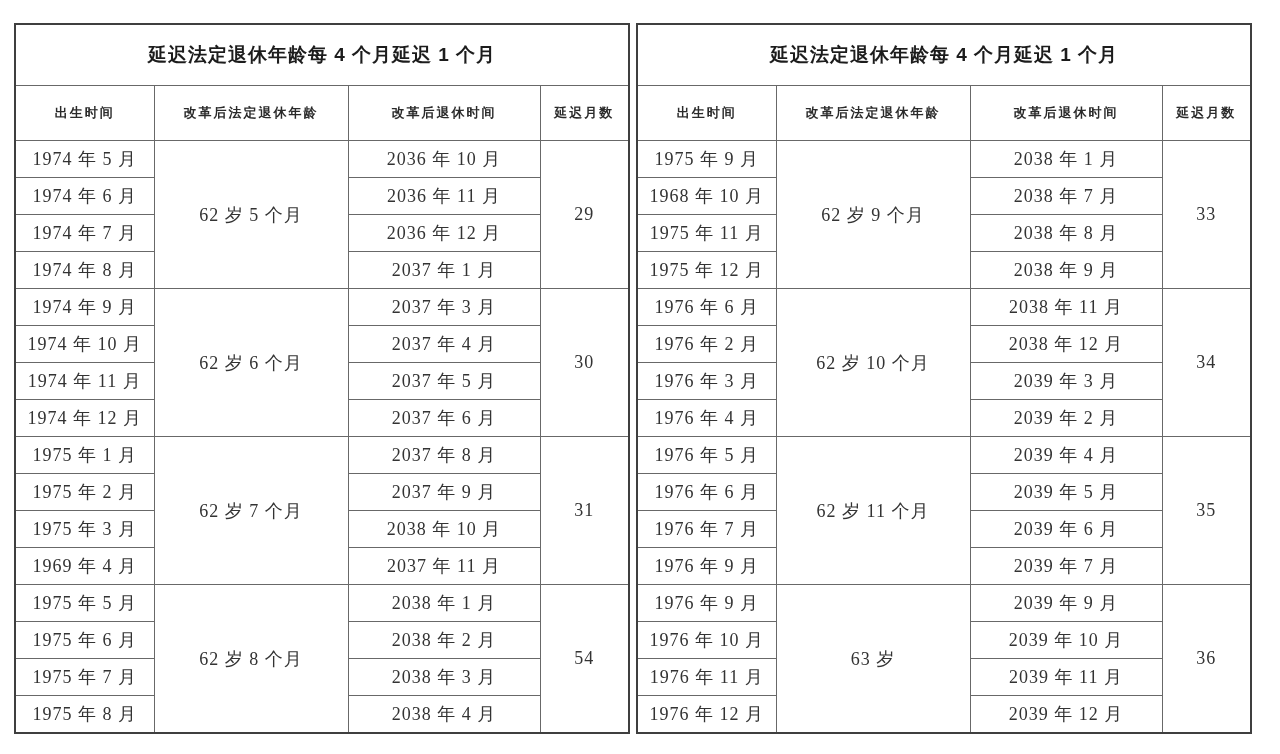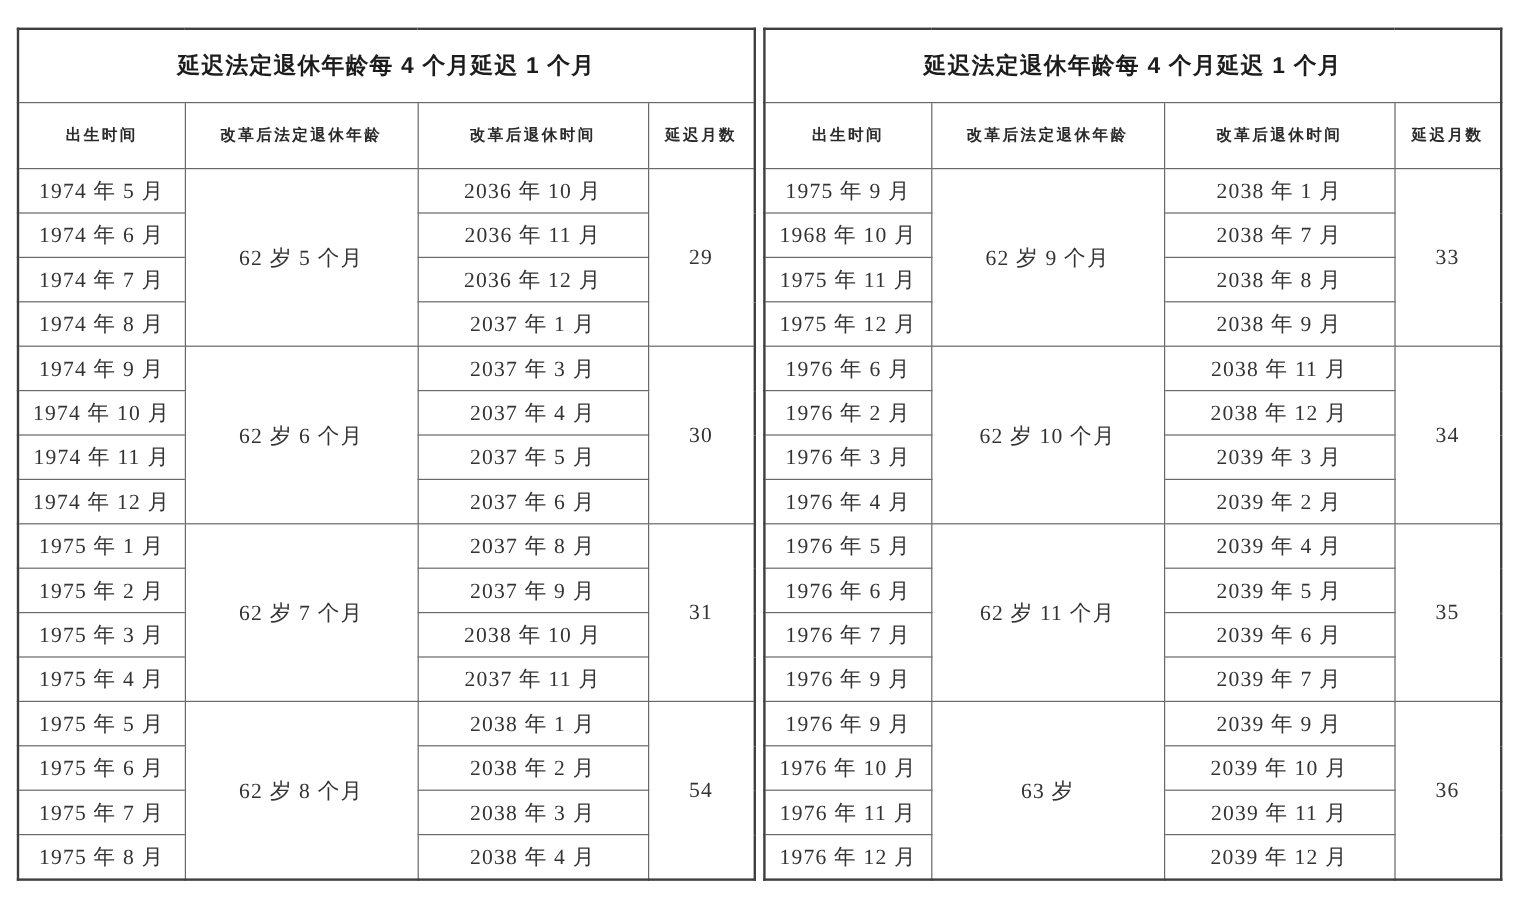--- a/index.html
+++ b/index.html
@@ -122,21 +122,21 @@
         </tr>
         <tr class="body-row">
           <td class="cell birth">1975 年 2 月</td>
           <td class="cell retire">2037 年 9 月</td>
         </tr>
         <tr class="body-row">
           <td class="cell birth">1975 年 3 月</td>
           <td class="cell retire">2038 年 10 月</td>
         </tr>
         <tr class="body-row">
-          <td class="cell birth">1975 年 4 月</td>
+          <td class="cell birth">1969 年 4 月</td>
           <td class="cell retire">2037 年 11 月</td>
         </tr>
         <tr class="body-row">
           <td class="cell birth">1975 年 5 月</td>
           <td class="cell age" rowspan="4">62 岁 8 个月</td>
           <td class="cell retire">2038 年 1 月</td>
           <td class="cell delay" rowspan="4">54</td>
         </tr>
         <tr class="body-row">
           <td class="cell birth">1975 年 6 月</td>

